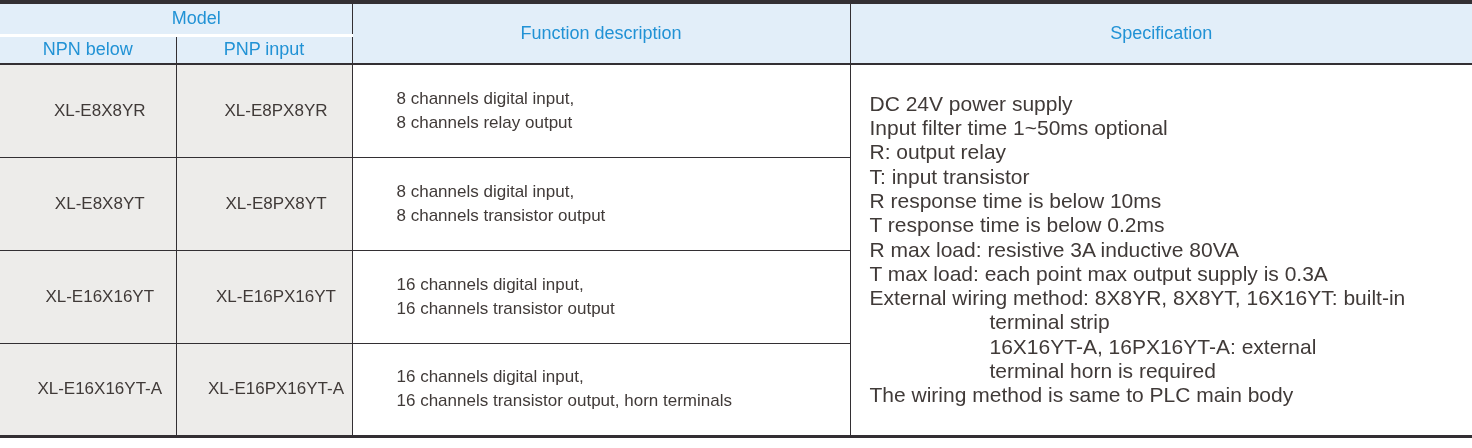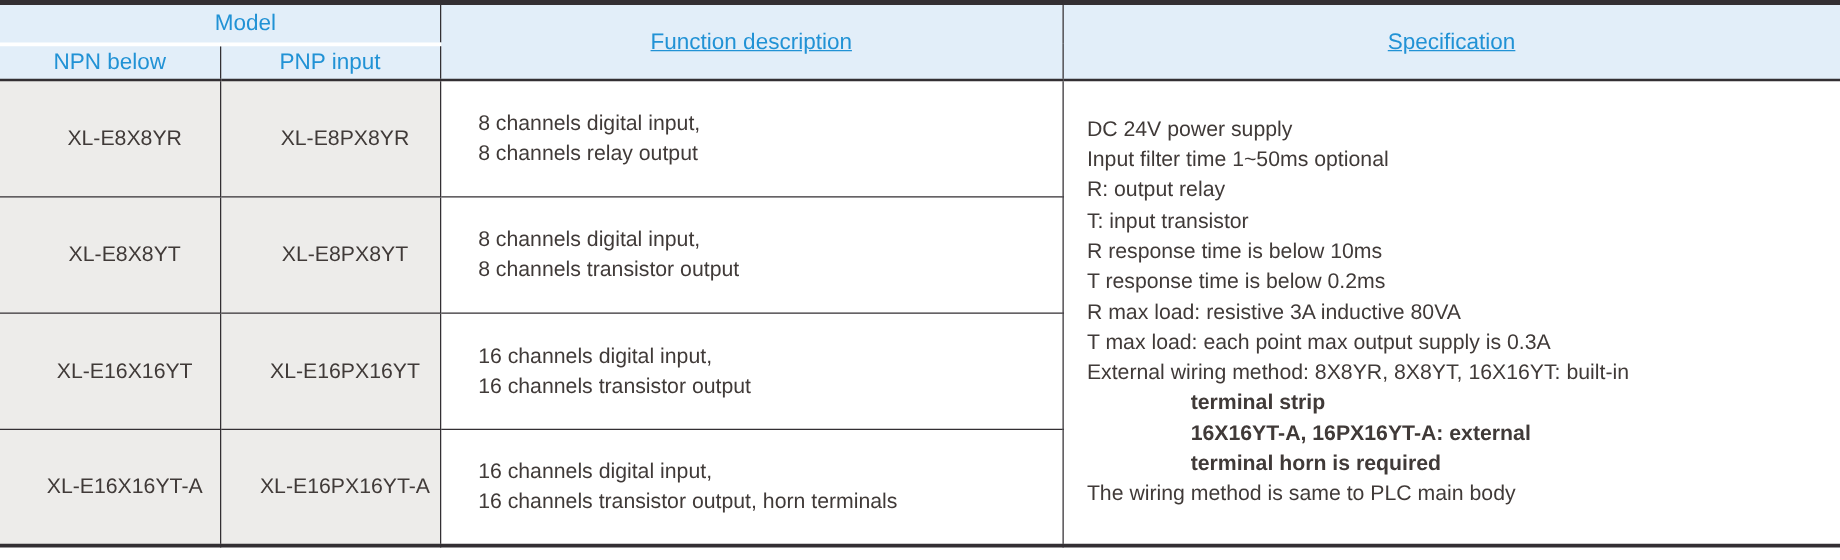--- a/index.html
+++ b/index.html
@@ -42,53 +42,52 @@
     vertical-align: middle;
   }
   tr.head-row-1 { height: 33px; }
   tr.head-row-2 { height: 29px; }
   th.model-head { border-bottom: 3px solid var(--white-gap); padding-left: 41px; }
   th.sub-head   { border-bottom: 2px solid var(--border-dark); }
   th.sub-head.pnp { border-left: 1px solid var(--border-dark); }
   th.fn-head, th.spec-head {
     border-left: 1px solid var(--border-dark);
     border-bottom: 2px solid var(--border-dark);
-    text-decoration: underline;
   }
   tbody tr { height: 93px; }
   tbody td {
     font-size: 17px;
     vertical-align: middle;
     border-top: 1px solid var(--border-dark);
     padding-left: 24px;
   }
   td.model-cell {
     background: var(--model-bg);
     text-align: center;
   }
   td.model-cell.pnp { border-left: 1px solid var(--border-dark); }
   td.fn-cell {
     border-left: 1px solid var(--border-dark);
     text-align: left;
-    padding-left: 30px;
+    padding-left: 44px;
     white-space: pre-line;
     line-height: 24px;
   }
   td.spec-cell {
     border-left: 1px solid var(--border-dark);
     vertical-align: middle;
     padding-left: 19px;
     padding-right: 6px;
   }
   .spec-line {
-    font-size: 17px;
+    font-size: 21px;
     line-height: 24.3px;
     white-space: nowrap;
   }
-  .spec-line.indent { margin-left: 83px; font-weight: bold; }
+  .spec-line.indent { margin-left: 120px; }
 </style>
 </head>
 <body>
 
 <div class="canvas">
   <table class="spec-table">
     <colgroup>
       <col style="width:176px">
       <col style="width:176px">
       <col style="width:498px">

